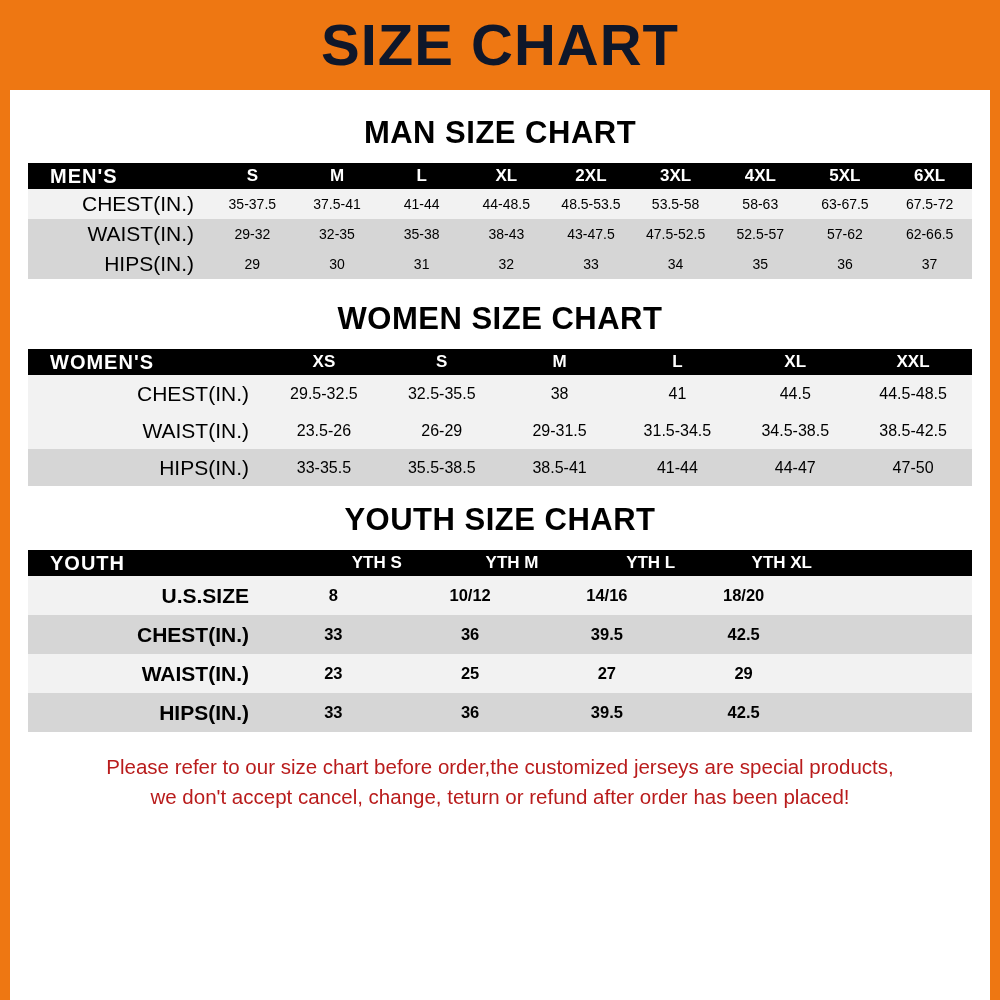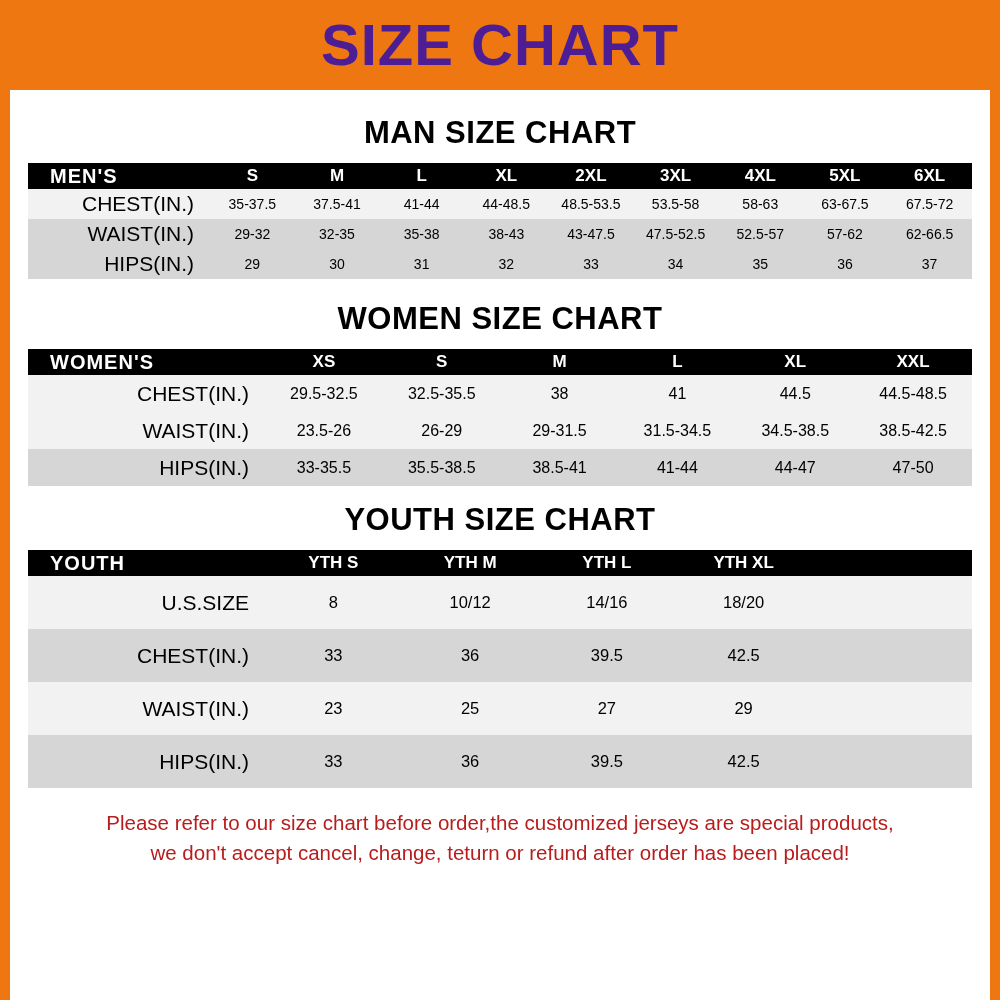--- a/index.html
+++ b/index.html
@@ -36,21 +36,21 @@
     height: 90px;
     background: #ee7712;
     display: flex;
     align-items: center;
     justify-content: center;
   }
   .banner-title {
     font-size: 58px;
     font-weight: bold;
     letter-spacing: 1px;
-    color: #4c1d95;
+    color: #0f172a;
     font-family: "Liberation Sans", sans-serif;
     line-height: 1;
   }
 
   .content {
     flex: 1;
     padding: 7px 28px;
     box-sizing: border-box;
   }
 
@@ -107,23 +107,23 @@
   .men-table tbody td { font-size: 14px; height: 30px; }
   .men-table tbody td.rowhead { font-size: 14.5px; }
 
   
   .women-table thead th { font-size: 18px; height: 47px; }
   .women-table thead th.corner { font-size: 21px; }
   .women-table tbody td { font-size: 16px; height: 37px; }
   .women-table tbody td.rowhead { font-size: 16px; }
 
   
-  .youth-table thead th { font-size: 19px; height: 47px; }
+  .youth-table thead th { font-size: 19px; height: 47px; text-align: right; }
   .youth-table thead th.corner { font-size: 21px; }
-  .youth-table tbody td { font-size: 16.5px; height: 53px; }
+  .youth-table tbody td { font-size: 16.5px; height: 39px; font-weight: bold; }
   .youth-table tbody td.rowhead { font-size: 16.5px; }
 
   .notice {
     margin: 20px auto 0 auto;
     width: 944px;
     color: #b91c1c;
     font-size: 20.5px;
     line-height: 1.45;
     text-align: center;
   }

